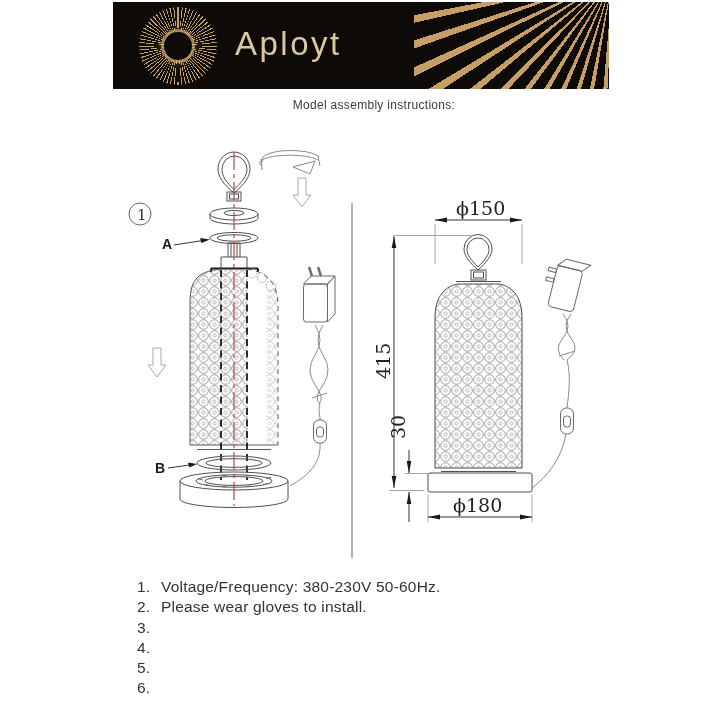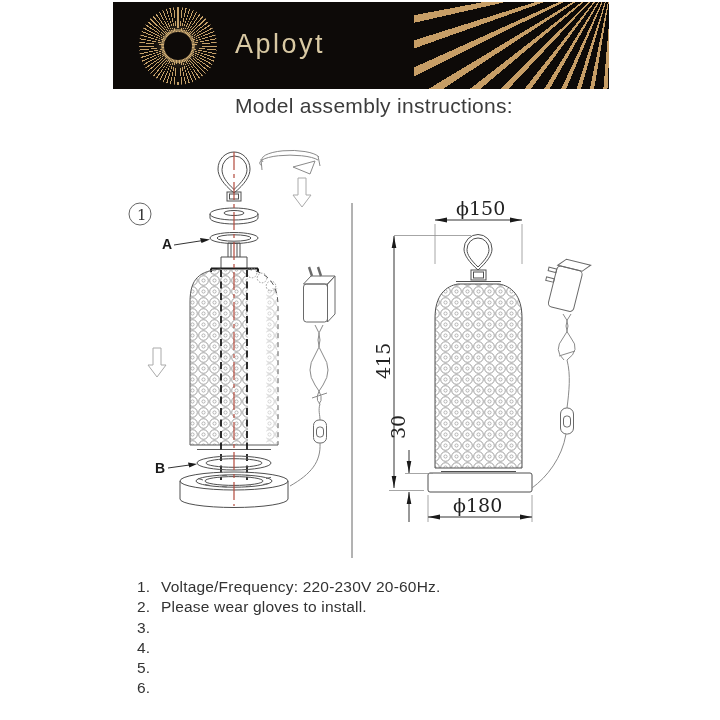--- a/index.html
+++ b/index.html
@@ -15,29 +15,29 @@
   .starburst{
     position:absolute; left:26px; top:5px; width:78px; height:78px; border-radius:50%;
     background:repeating-conic-gradient(from 0deg, rgba(206,168,110,.95) 0deg 1.6deg, rgba(20,14,10,0) 1.6deg 5.6deg);
   }
   .starburst::after{
     content:""; position:absolute; inset:25px; border-radius:50%; background:#0d0a08;
     box-shadow:0 0 0 3px rgba(219,184,124,.6), 0 0 12px 3px rgba(219,184,124,.35);
   }
   .brand-name{
     position:absolute; left:122px; top:0; height:112px; line-height:84px;
-    color:#d9c9a3; font-size:27px; letter-spacing:2.5px; font-weight:400;
+    color:#d9c9a3; font-size:33px; letter-spacing:2.5px; font-weight:400;
   }
   .corner-rays{
     position:absolute; right:0; top:0; width:195px; height:87px;
     background:repeating-conic-gradient(from 196deg at 102% -28%, #c79e66 0deg 2.1deg, rgba(0,0,0,0) 2.1deg 6.8deg);
   }
   
   .title-block{ position:absolute; left:0; top:95px; width:720px; text-align:center; color:#3c3c3c; }
-  .title-line{ font-size:21px; line-height:21px; letter-spacing:.3px;margin-left:28px; }
+  .title-line{ font-size:12px; line-height:21px; letter-spacing:.3px;margin-left:28px; }
   
   .drawing-svg{ position:absolute; left:0; top:140px; }
   text.dim{ font-family:"DejaVu Serif","Liberation Serif",serif; font-size:19px; fill:#222; }
   text.lbl{ font-family:"Liberation Sans",sans-serif; font-size:14px; font-weight:bold; fill:#1a1a1a; }
   text.stepnum{ font-family:"DejaVu Serif","Liberation Serif",serif; font-size:15px; fill:#333; }
   
   .instructions{ position:absolute; left:0; top:577px; width:720px; }
   .inst-row{ display:flex; line-height:20.3px; font-size:15.5px; color:#333; }
   .inst-num{ width:150px; text-align:right; flex:0 0 150px; }
   .inst-text{ margin-left:11px; letter-spacing:.2px; }
@@ -242,21 +242,21 @@
         <rect x="560.5" y="408" width="13" height="26" rx="6"></rect>
         <rect x="563.5" y="416" width="7" height="11" rx="3"></rect>
       </g>
       <path d="M566,434 C562,458 547,477 532,488" stroke="#8a8a8a"></path>
     </g>
   </svg>
 
   <div class="instructions">
     <div class="inst-row">
       <span class="inst-num">1.</span>
-      <span class="inst-text">Voltage/Frequency: 220-230V 20-60Hz.</span>
+      <span class="inst-text">Voltage/Frequency: 380-230V 50-60Hz.</span>
     </div>
     <div class="inst-row">
       <span class="inst-num">2.</span>
       <span class="inst-text">Please wear gloves to install.</span>
     </div>
     <div class="inst-row">
       <span class="inst-num">3.</span>
     </div>
     <div class="inst-row">
       <span class="inst-num">4.</span>

